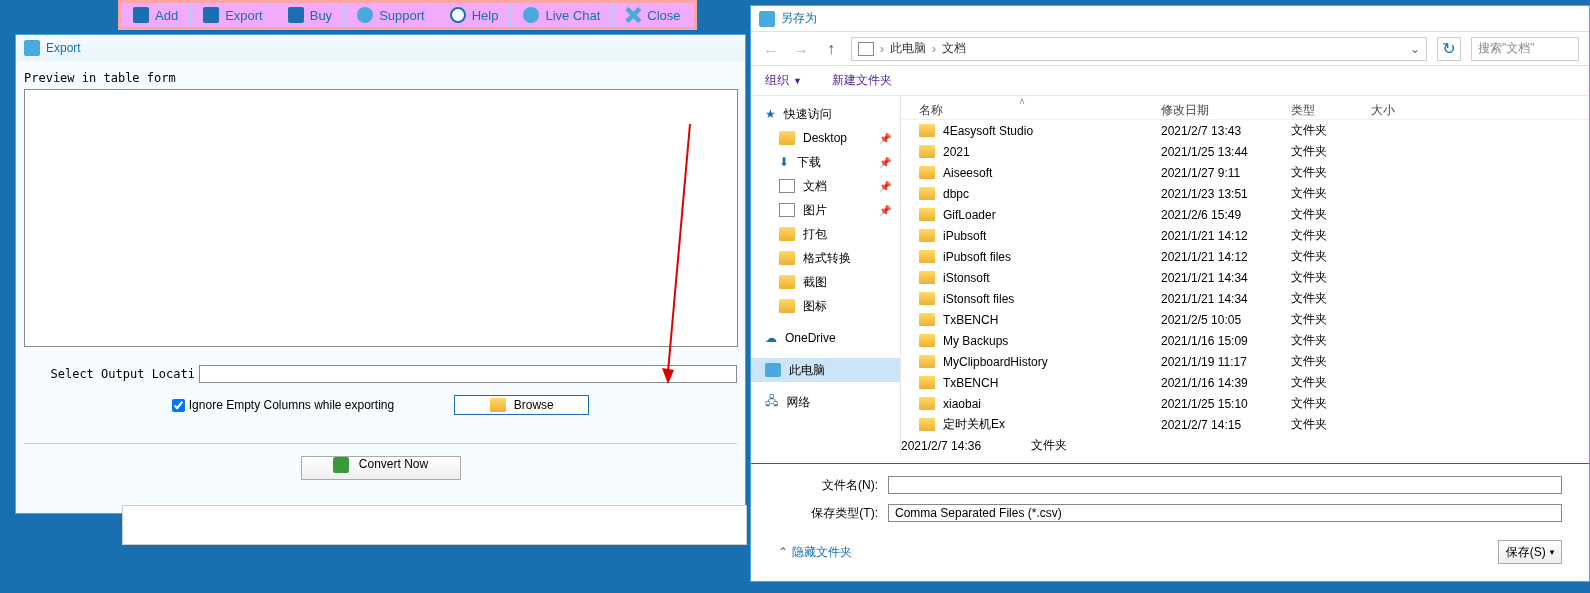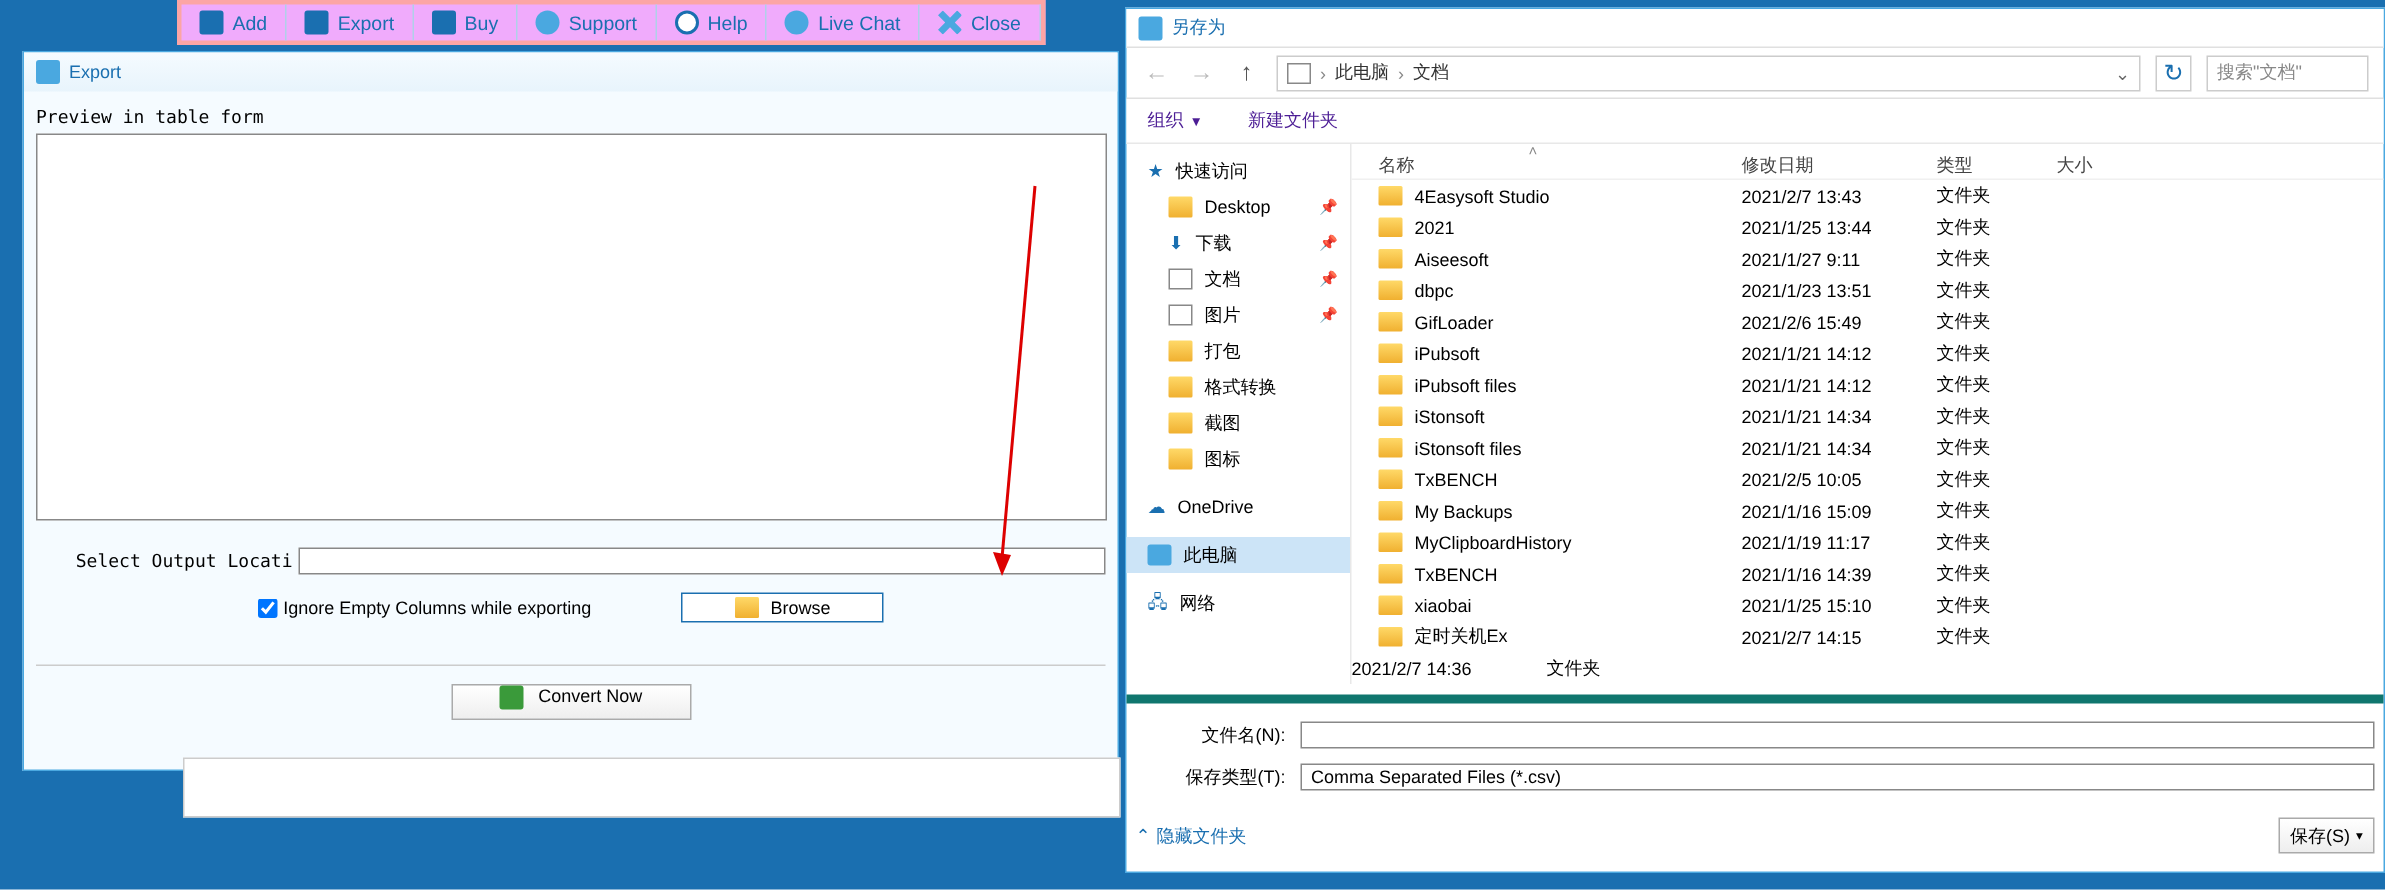--- a/index.html
+++ b/index.html
@@ -54,21 +54,21 @@
 .sd-files{flex:1;position:relative;font-size:12px}
 .fl-header{display:flex;height:24px;align-items:flex-end;color:#444;border-bottom:1px solid #f0f0f0}
 .col-name{padding-left:18px;width:260px}
 .col-date{width:130px}
 .col-type{width:80px}
 .col-size{width:60px}
 .updown{position:absolute;left:118px;top:-6px;color:#888;font-size:10px}
 .fl-row{display:flex;height:21px;align-items:center}
 .fl-row .col-name{display:flex;align-items:center;gap:8px}
 .fl-icon{width:16px;height:13px;background:linear-gradient(#ffd968,#f0b030);border-radius:1px}
-.sd-bottom{position:absolute;bottom:0;left:0;right:0;height:118px;border-top:6px solid #0f766e;padding:12px 6px;font-size:12px}
+.sd-bottom{position:absolute;bottom:0;left:0;right:0;height:118px;border-top:1px solid #0f766e;padding:12px 27px;font-size:12px}
 .sd-frow{display:flex;align-items:center;margin-bottom:10px}
 .sd-flabel{width:110px;text-align:right;padding-right:10px}
 .sd-finput{flex:1;height:18px;border:1px solid #888;padding:0 6px}
 .sd-actions{display:flex;align-items:center;justify-content:space-between;margin-top:18px}
 .sd-hide{display:flex;align-items:center;gap:4px;color:#1a6fb0}
 .sd-save{width:64px;height:24px;border:1px solid #aaa;background:linear-gradient(#fff,#eee);display:flex;align-items:center;justify-content:center;gap:4px}
 </style>
 </head>
 <body>
 

